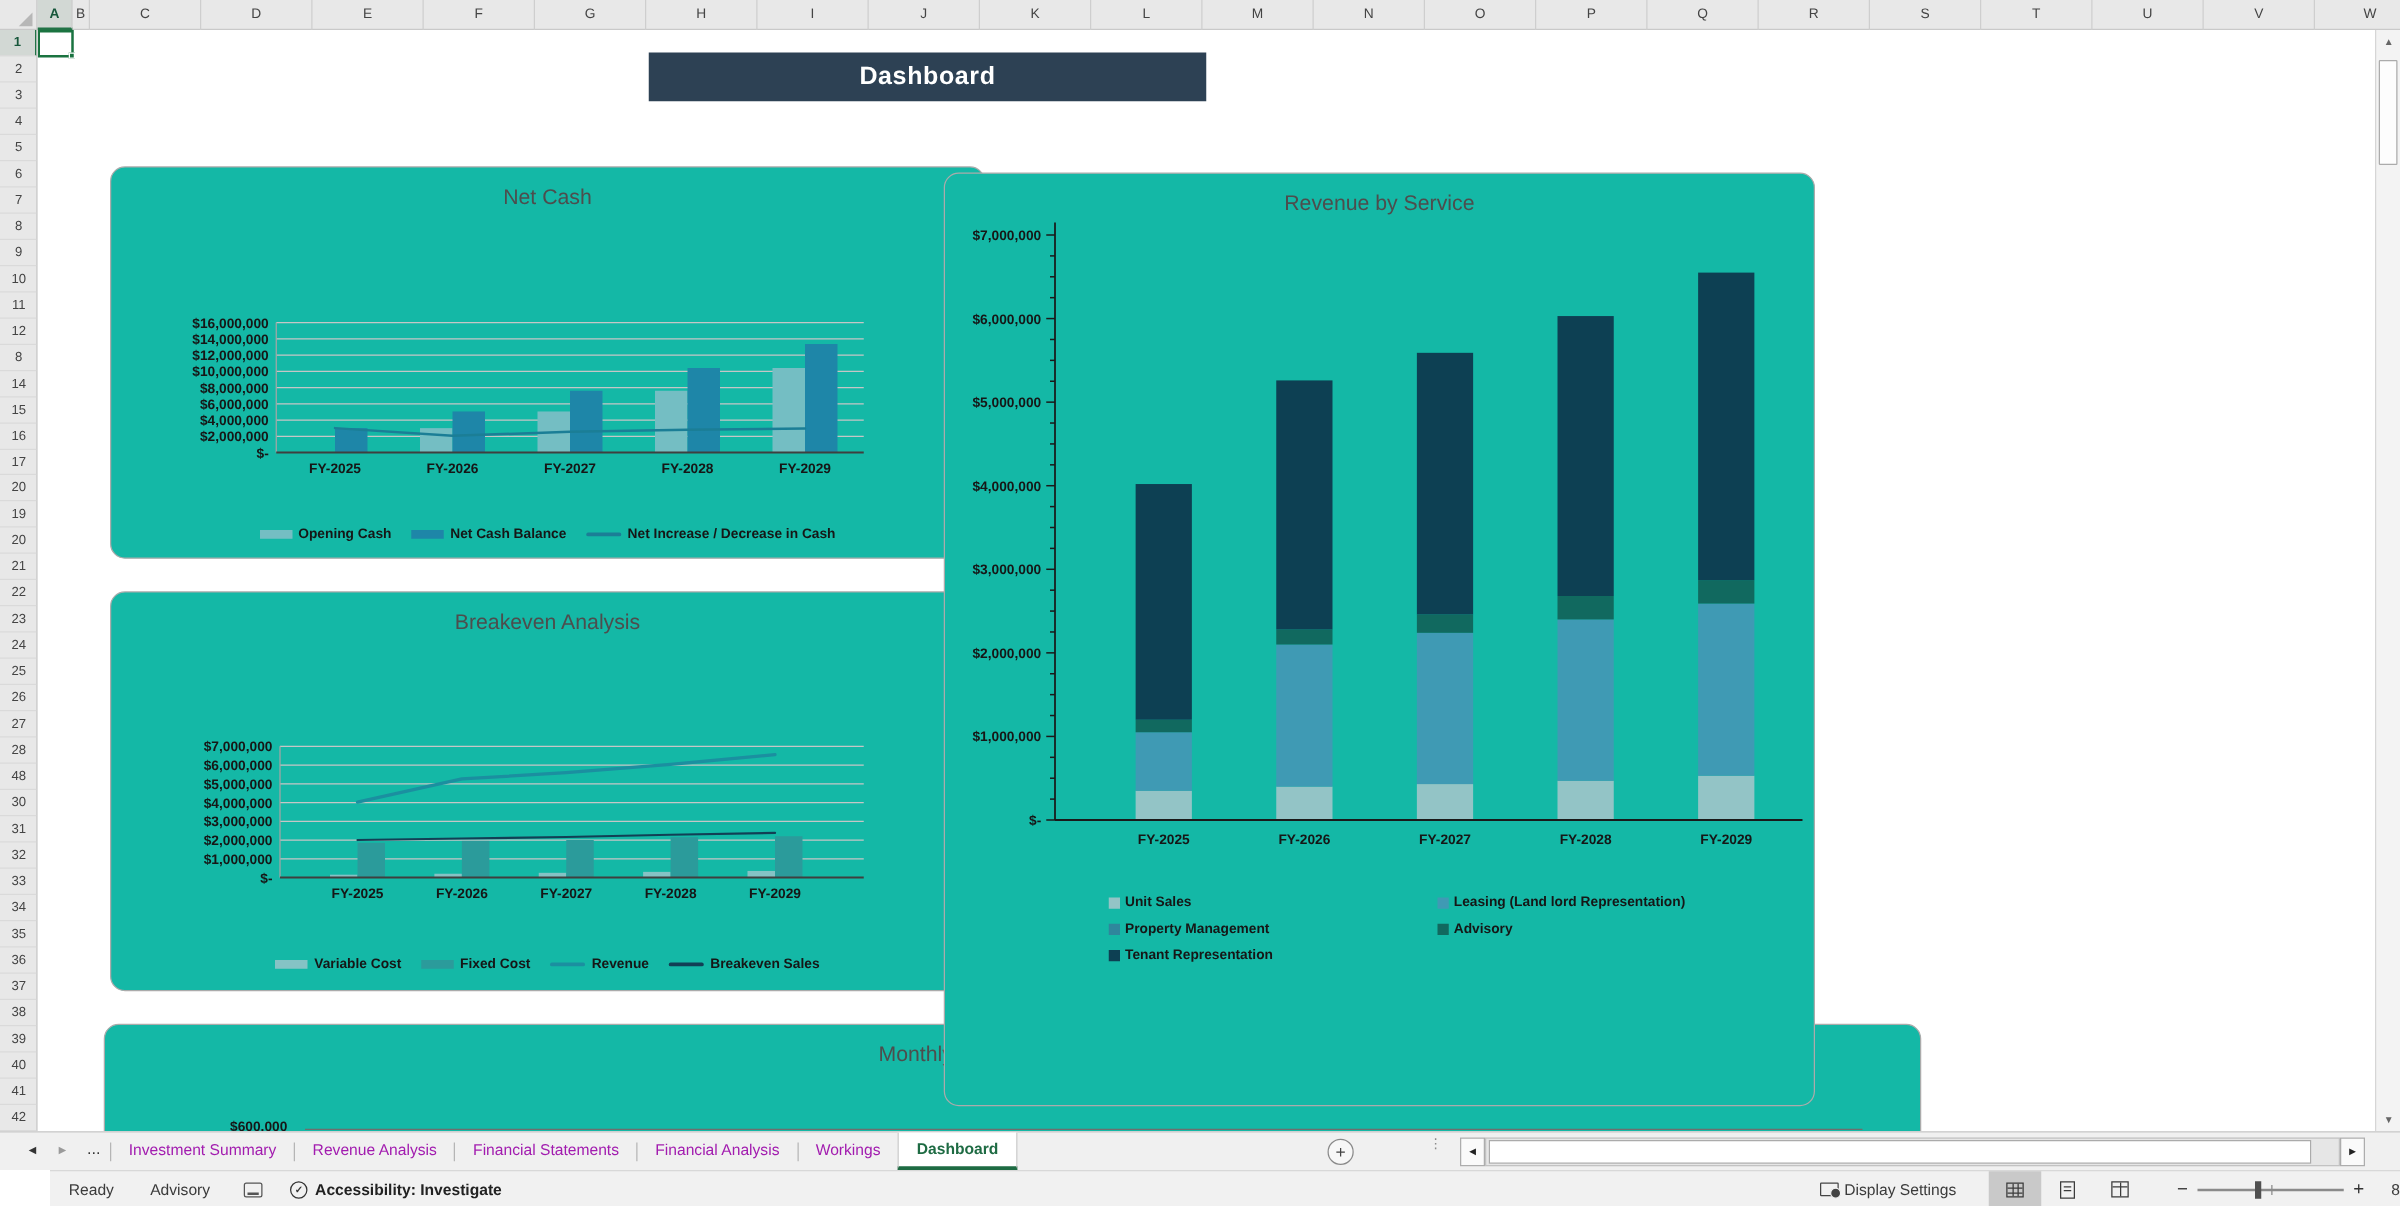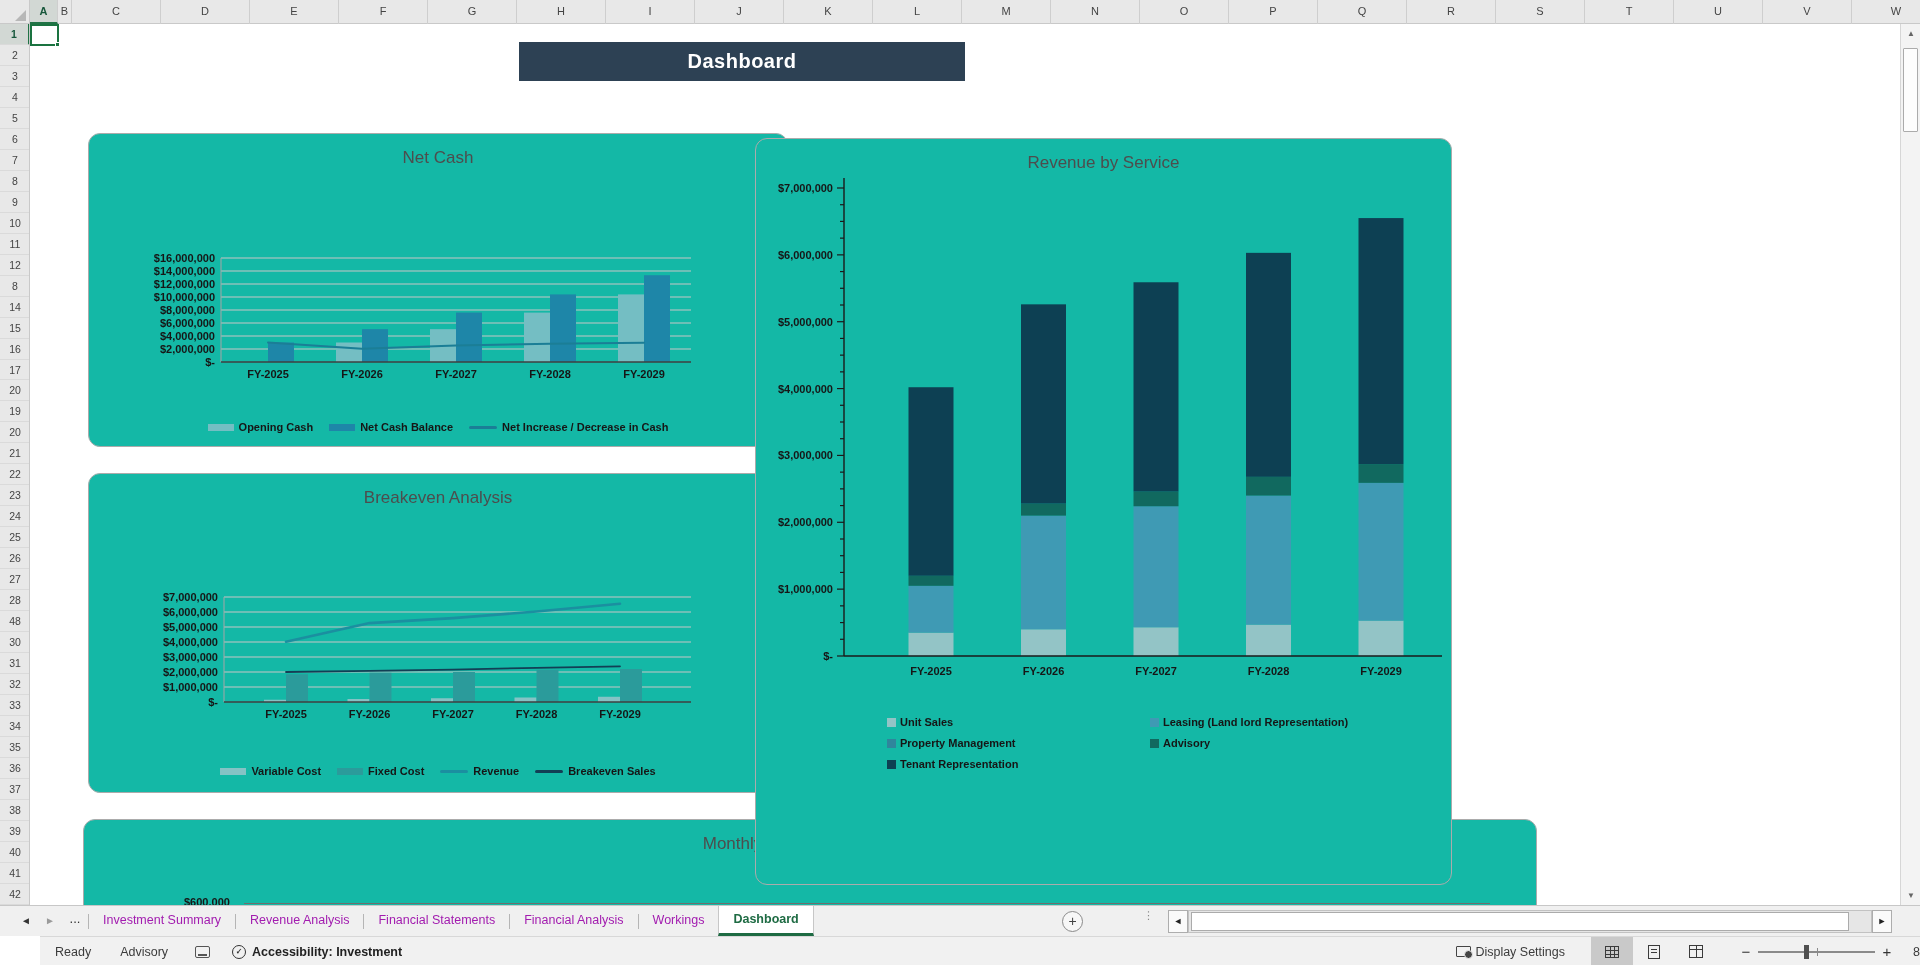--- a/index.html
+++ b/index.html
@@ -438,21 +438,21 @@
     </div>
     <div id="hs-right">►</div>
   </div>
 
   <div id="statusbar">
     <div class="left">
       <span id="st-ready">Ready</span>
       <span id="st-calc">Advisory</span>
       <span id="macro-icon"></span>
       <span id="a11y-icon">✓</span>
-      <span id="st-a11y">Accessibility: Investment</span>
+      <span id="st-a11y">Accessibility: Investigate</span>
     </div>
     <div class="right">
       <span id="st-display">
         <span id="disp-icon"></span>
         <span>Display Settings</span>
       </span>
       <span class="viewbtn active">
           <span class="vi-grid"></span>
         </span>
       <span class="viewbtn">

